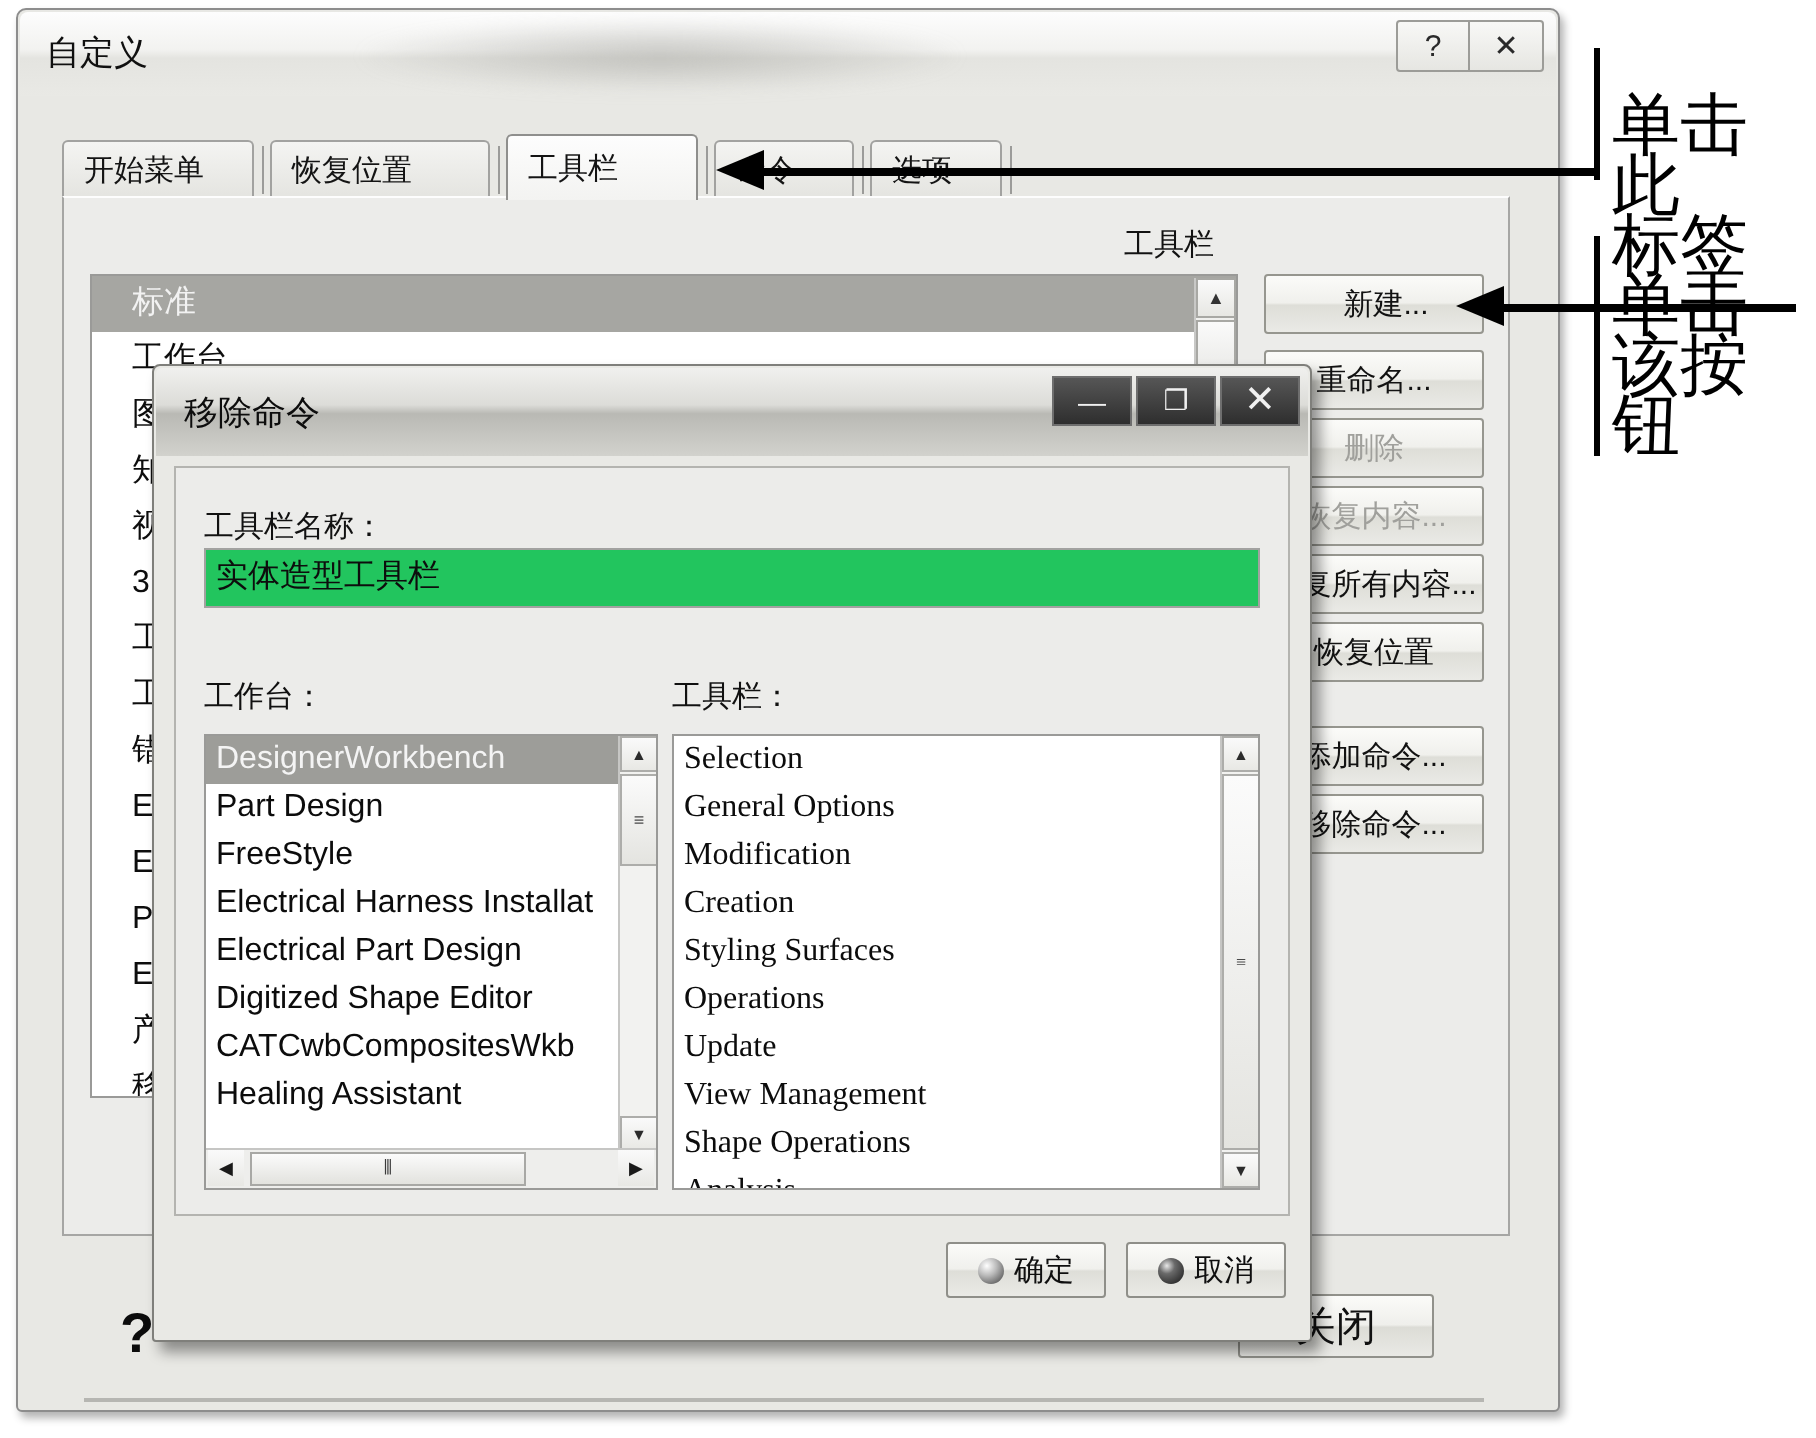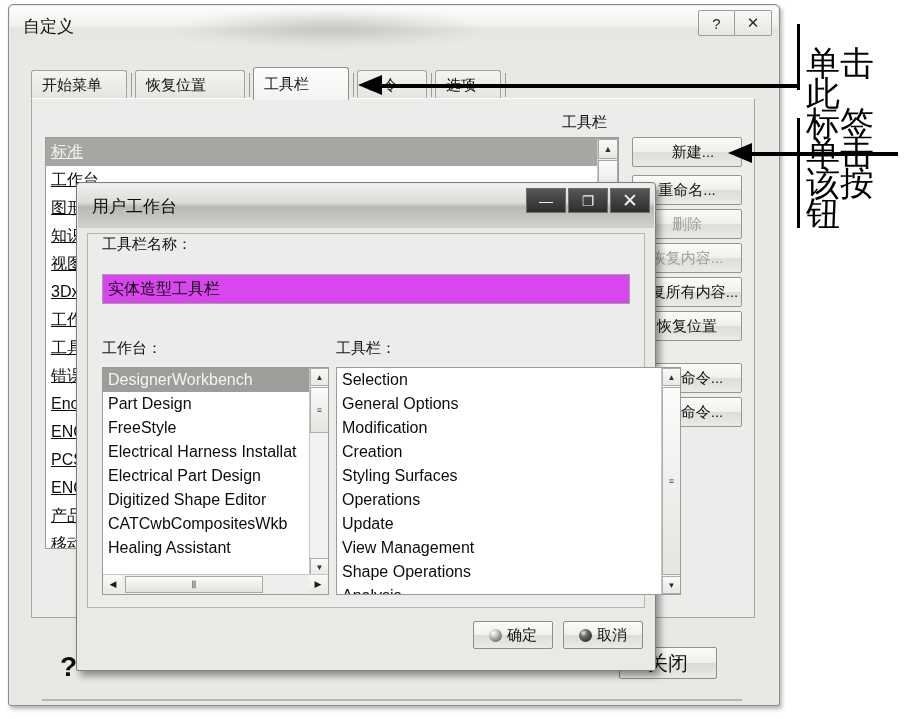--- a/index.html
+++ b/index.html
@@ -92,24 +92,23 @@
   
   .tb-list {
     position:absolute; left: 13px; top: 38px;
     width: 574px; height: 412px;
     background:#fff;
     border: 1px solid #9a9a98;
     overflow:hidden;
   }
   .tb-list-row {
     height: 28px; line-height: 28px;
-    padding-left: 5px;
+    padding-left: 20px;
     font-size: 16px; color:#0d0d0d;
     white-space: nowrap;
-    text-decoration: underline;
   }
   .tb-list-row.sel {
     background:#a6a6a2; color:#f2f2f2;
   }
   .tb-vscroll {
     position:absolute; right:1px; top:1px; width: 20px; height: 410px;
     background:#f0f0ee; border-left: 1px solid #c8c8c6;
   }
   .tb-vscroll .arr {
     width: 20px; height: 20px;
@@ -187,21 +186,21 @@
     width: 558px; height: 375px;
     background:#ececea;
     border:1px solid #b4b4b0;
   }
   .fld-label {
     position:absolute; font-size: 15px; color:#111;
   }
   .name-input {
     position:absolute; left: 14px; top: 40px;
     width: 528px; height: 30px;
-    background:#d946ef; border:1px solid #a2a2a0;
+    background:#22c55e; border:1px solid #a2a2a0;
     font-size: 16px; color:#0d0d0d;
     line-height: 28px; padding-left: 5px;
     white-space:nowrap; overflow:hidden;
   }
 
   .listbox {
     position:absolute;
     background:#fff;
     border: 1px solid #9a9a98;
     overflow:hidden;
@@ -372,30 +371,30 @@
 
       <div class="panel-bottom-line"></div>
     </div>
 
     <div class="close-btn">关闭</div>
   </div>
 
   <div class="inner-dialog">
 
     <div class="inner-titlebar">
-      <div class="inner-title">用户工作台</div>
+      <div class="inner-title">移除命令</div>
       <div class="inner-tb-btns">
         <div class="inner-tb-btn">—</div>
         <div class="inner-tb-btn">❐</div>
         <div class="inner-tb-btn x">✕</div>
       </div>
     </div>
 
     <div class="inner-body">
-      <div class="fld-label" style="left:14px;top:1px;">工具栏名称：</div>
+      <div class="fld-label" style="left:14px;top:20px;">工具栏名称：</div>
       <div class="name-input">实体造型工具栏</div>
 
       <div class="fld-label" style="left:14px;top:105px;">工作台：</div>
       <div class="fld-label" style="left:248px;top:105px;">工具栏：</div>
 
       <div class="listbox" style="left:14px;top:133px;width:227px;height:228px;">
         <div id="wb-rows" style="position:absolute;left:0;top:0;width:208px;">
             <div class="lb-row sel">DesignerWorkbench</div>
             <div class="lb-row">Part Design</div>
             <div class="lb-row">FreeStyle</div>
@@ -410,21 +409,21 @@
           <div class="vsthumb" style="top:19px;height:46px;">≡</div>
           <div class="vsa bot">▼</div>
         </div>
         <div class="hscroll">
           <div class="hsa l">◀</div>
           <div class="hsthumb">⦀</div>
           <div class="hsa r">▶</div>
         </div>
       </div>
 
-      <div class="listbox" style="left:248px;top:133px;width:345px;height:228px;">
+      <div class="listbox" style="left:248px;top:133px;width:294px;height:228px;font-family:Liberation Serif, serif;">
         <div id="tl-rows" style="position:absolute;left:0;top:0;width:274px;">
             <div class="lb-row">Selection</div>
             <div class="lb-row">General Options</div>
             <div class="lb-row">Modification</div>
             <div class="lb-row">Creation</div>
             <div class="lb-row">Styling Surfaces</div>
             <div class="lb-row">Operations</div>
             <div class="lb-row">Update</div>
             <div class="lb-row">View Management</div>
             <div class="lb-row">Shape Operations</div>

